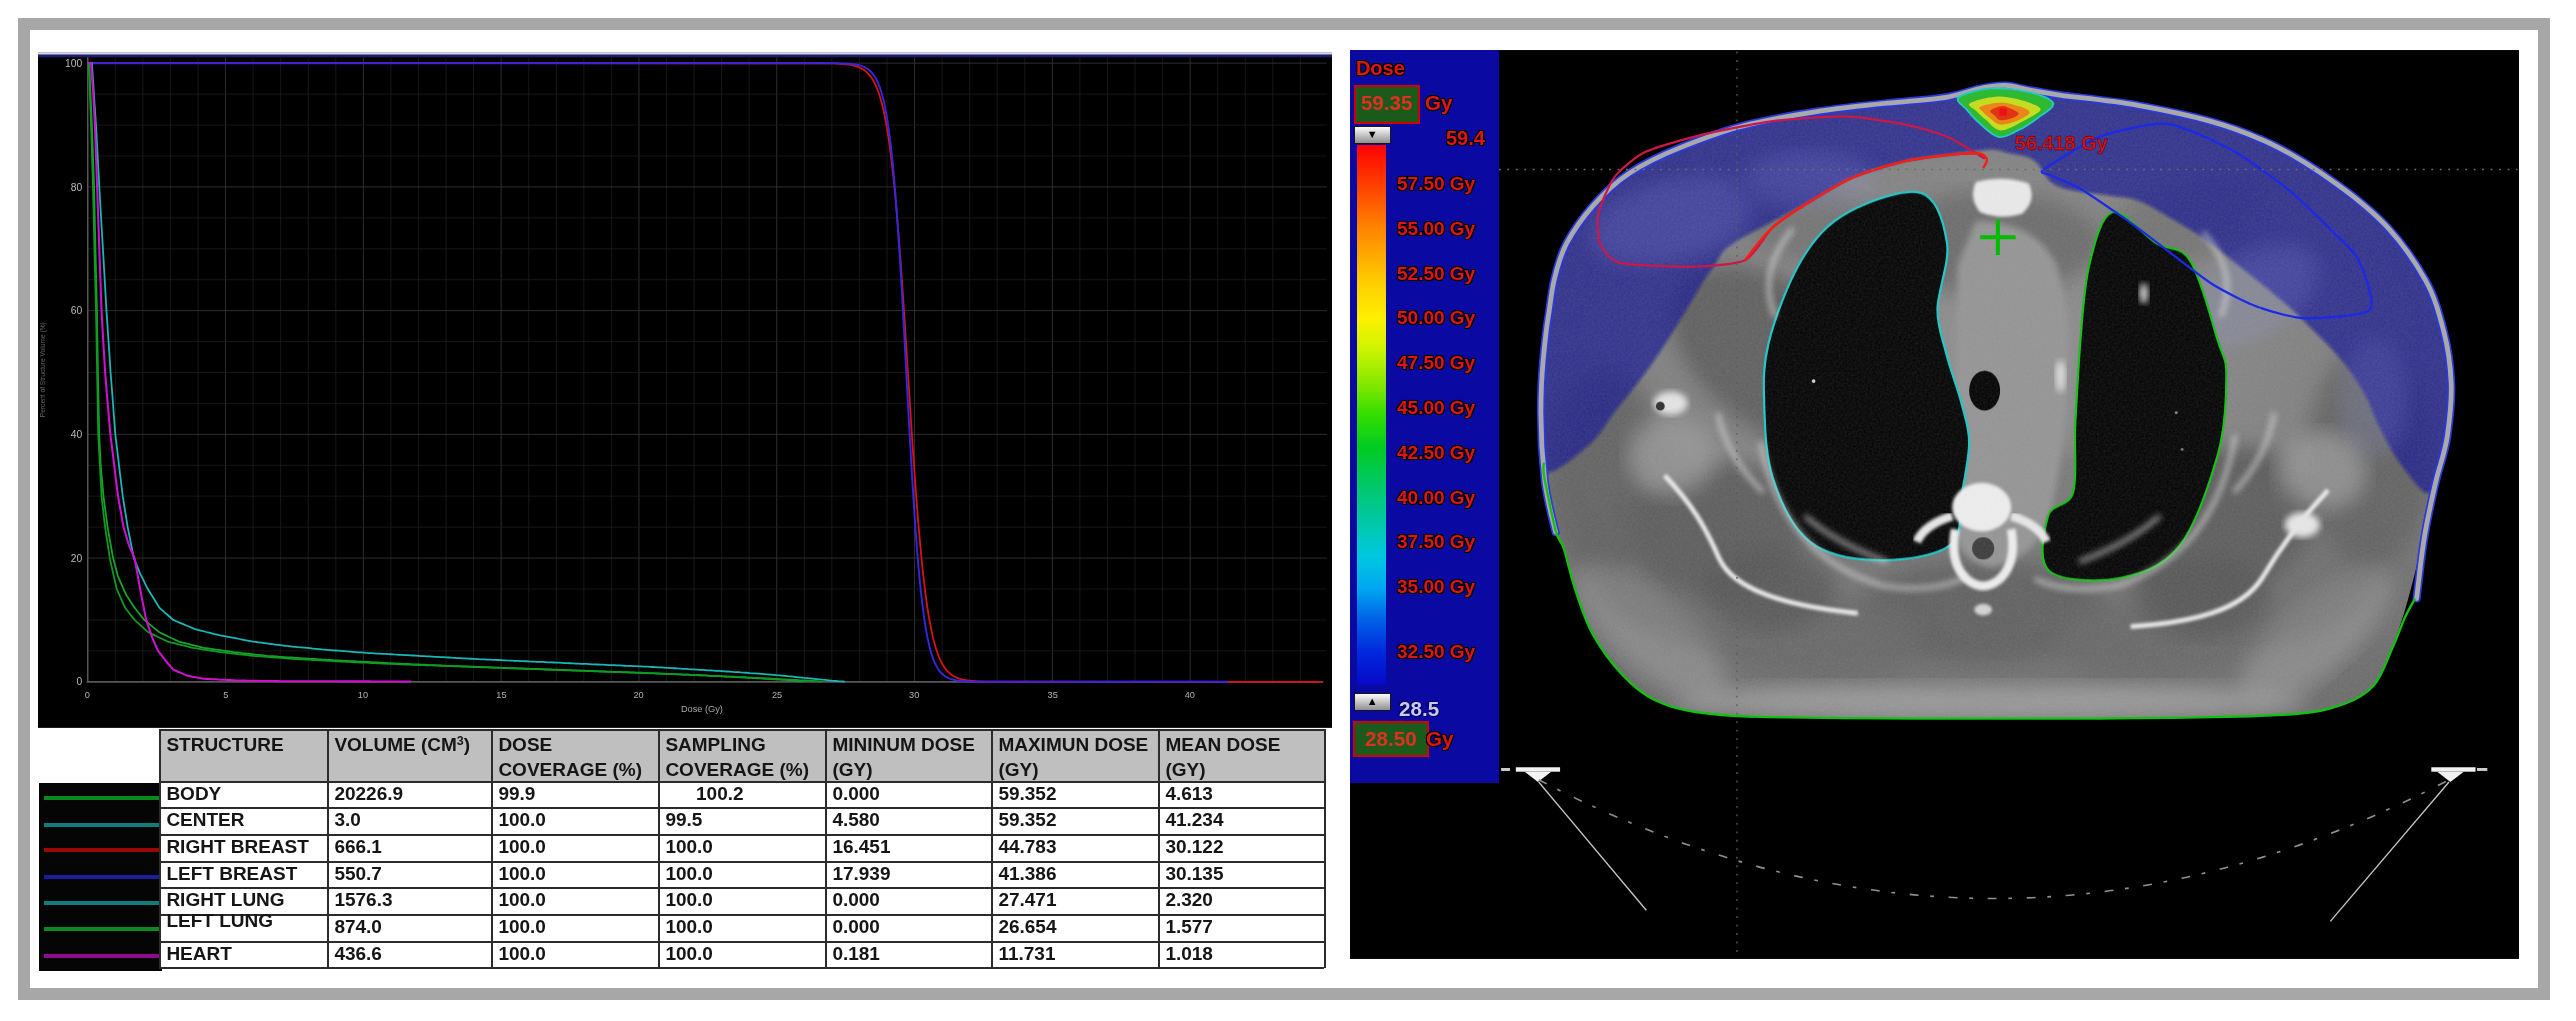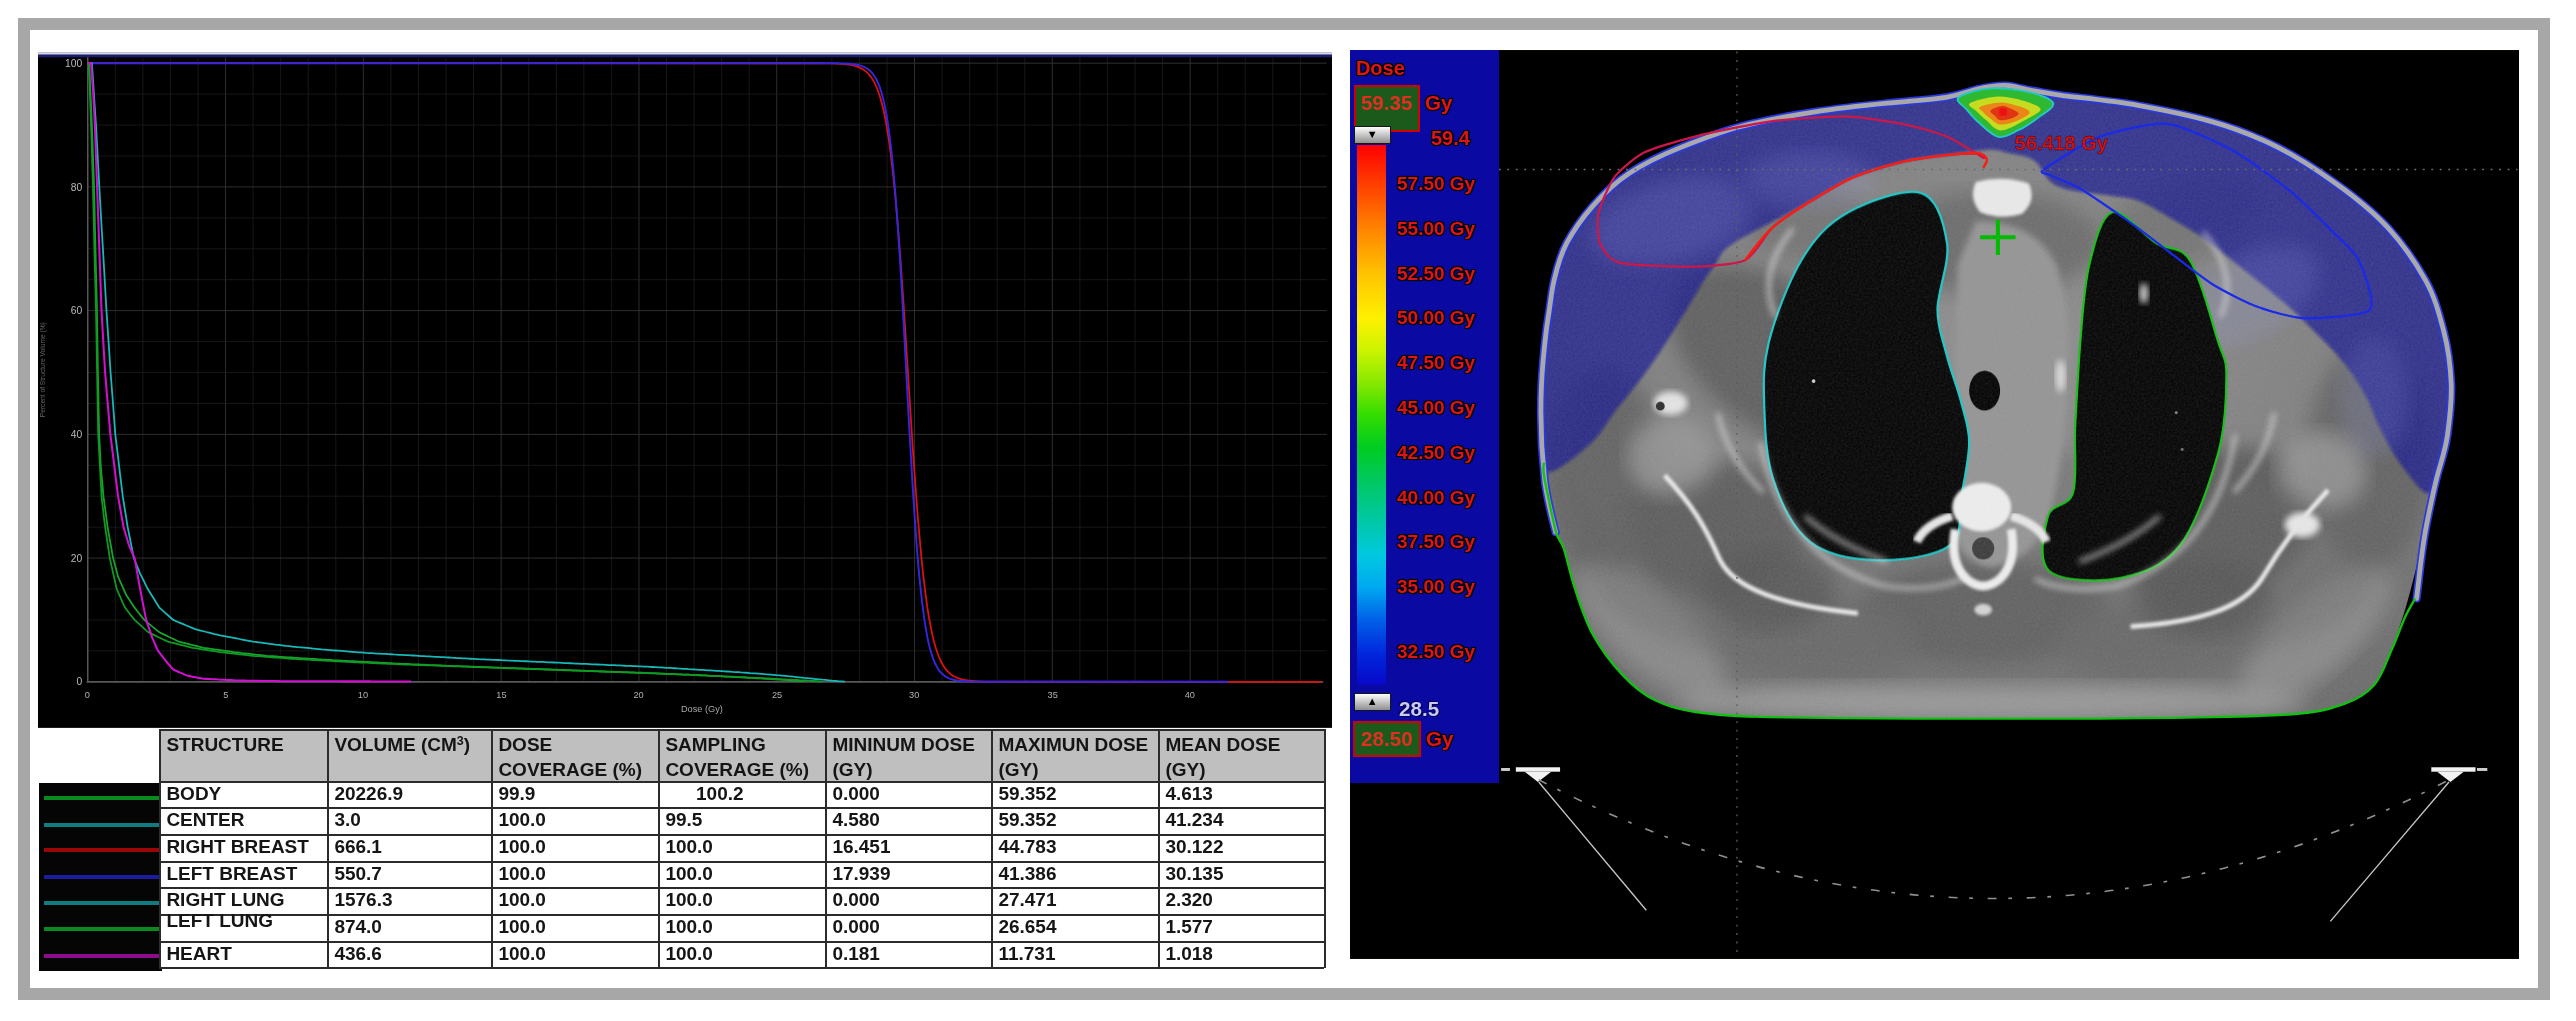--- a/index.html
+++ b/index.html
@@ -351,34 +351,34 @@
 <rect x="1529" y="974" width="14" height="4" fill="#ccc"></rect>
 <line x1="256" y1="993" x2="402" y2="1167" stroke="#c8c8c8" stroke-width="1.8"></line>
 <line x1="1491" y1="993" x2="1330" y2="1182" stroke="#c8c8c8" stroke-width="1.8"></line>
 <path d="M256,990 Q874,1312 1491,990" fill="none" stroke="#909090" stroke-width="2.2" stroke-dasharray="12 16 5 20"></path>
 <circle cx="629" cy="449" r="2.5" fill="#cfcfcf"></circle>
 <circle cx="1121" cy="492" r="2" fill="#888"></circle>
 <circle cx="1129" cy="542" r="2" fill="#777"></circle>
 </svg></div>
 <div id="dosepanel">
   <div class="redtx" style="left:5.9px;top:6.6px;font-size:20px;">Dose</div>
-  <div class="gbox" style="left:3.7px;top:35px;width:66px;height:47px;font-size:20.6px;line-height:31px;">59.35</div>
+  <div class="gbox" style="left:3.7px;top:35px;width:66px;height:39px;font-size:20.6px;line-height:31px;">59.35</div>
   <div class="redtx" style="left:75px;top:41px;font-size:20.6px;">Gy</div>
   <div class="btn" style="top:76px;">▼</div>
-  <div class="redtx" style="left:49px;top:77px;font-size:20px;padding-left:32px;">59.4</div>
+  <div class="redtx" style="left:64px;top:77px;font-size:20px;padding-left:32px;">59.4</div>
   <div id="cbar"></div>
   <div class="dl" style="top:123px;">57.50 Gy</div>
       <div class="dl" style="top:168px;">55.00 Gy</div>
       <div class="dl" style="top:213px;">52.50 Gy</div>
       <div class="dl" style="top:257px;">50.00 Gy</div>
       <div class="dl" style="top:302px;">47.50 Gy</div>
       <div class="dl" style="top:347px;">45.00 Gy</div>
       <div class="dl" style="top:392px;">42.50 Gy</div>
       <div class="dl" style="top:437px;">40.00 Gy</div>
       <div class="dl" style="top:481px;">37.50 Gy</div>
       <div class="dl" style="top:526px;">35.00 Gy</div>
       <div class="dl" style="top:591px;">32.50 Gy</div>
   <div class="btn" style="top:643px;">▲</div>
   <div style="position:absolute;left:49px;top:647px;font-weight:bold;font-size:20.6px;color:#c9c9f2;text-shadow:1.1px 1.1px 0.7px #000050,-1.1px -1.1px 0.7px #000050;">28.5</div>
-  <div class="gbox" style="left:2.9px;top:671px;width:68px;height:36px;font-size:20.6px;line-height:32px;">28.50</div>
+  <div class="gbox" style="left:2.9px;top:671px;width:76px;height:36px;font-size:20.6px;line-height:32px;">28.50</div>
   <div class="redtx" style="left:76px;top:677px;font-size:20.6px;">Gy</div>
 </div>
 </div>
 
 </body></html>

